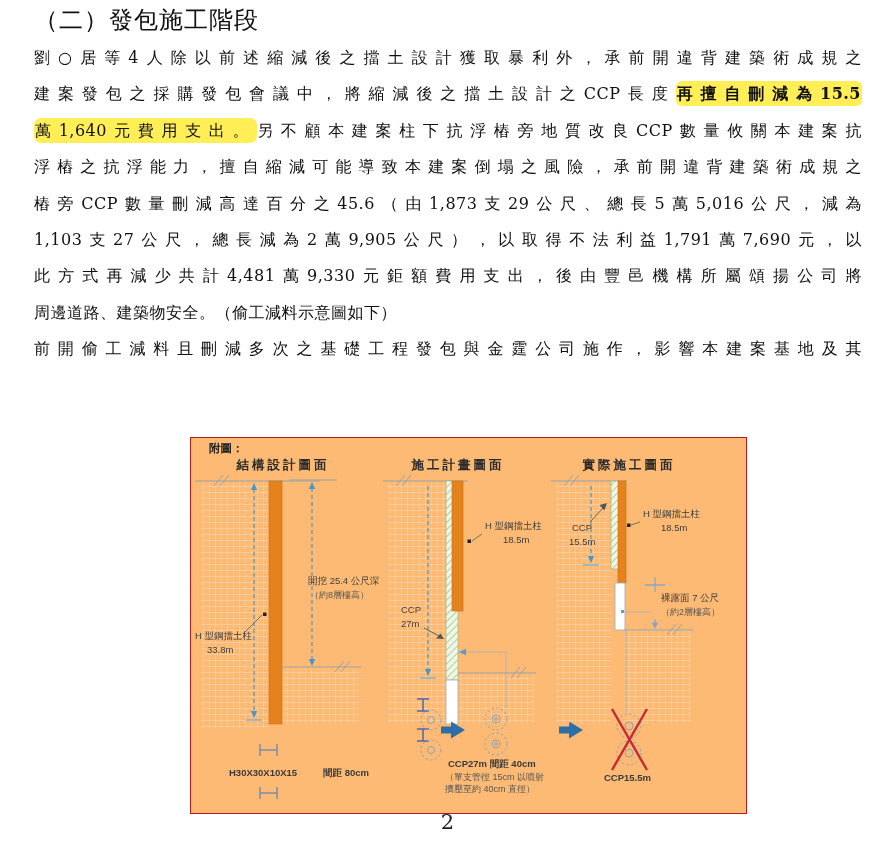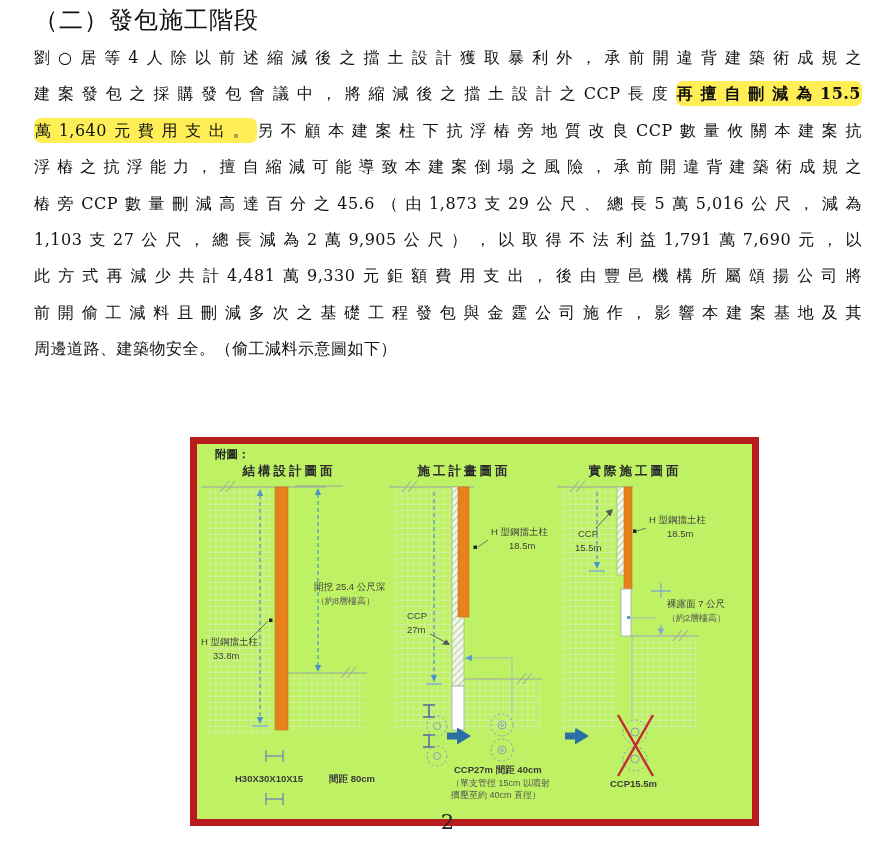--- a/index.html
+++ b/index.html
@@ -10,24 +10,24 @@
   }
   .doc{position:absolute;left:34px;top:4px;width:828px;}
   .heading{font-size:24px;font-weight:normal;letter-spacing:1px;margin:0 0 4px 0;}
   .para .line{
     font-size:16px;line-height:36.4px;height:36.4px;
     text-align:justify;text-align-last:justify;letter-spacing:0.5px;
     white-space:nowrap;
   }
   .para .line.last{text-align-last:left;}
   .hl{background:#ffee55;border-radius:7px;padding:3px 1px;box-decoration-break:clone;}
-  .b{font-weight:bold;}
+  .b{font-weight:bold;border-radius:6px;}
   .figure{
     position:absolute;left:190px;top:437px;width:555px;height:375px;
-    border:7px solid #b91c1c;background:#bef264;
+    border:1px solid #b91c1c;background:#fdba74;
   }
   .figure svg{display:block;}
   svg text{font-family:"Liberation Sans","DejaVu Sans",sans-serif;fill:#3d3d3d;}
   svg text.cap{font-family:"DejaVu Serif","Liberation Serif",serif;font-weight:bold;fill:#222;}
   svg text.ttl{font-family:"DejaVu Serif","Liberation Serif",serif;font-weight:bold;font-size:12.5px;letter-spacing:3px;fill:#2b2b2b;}
   svg text.lbl{font-size:9.5px;}
   svg text.lbl2{font-size:9px;fill:#555;}
   svg text.bld{font-weight:bold;fill:#3a3a3a;}
   .pagenum{position:absolute;left:0;right:0;top:810px;text-align:center;font-size:21px;color:#222;}
 </style>
@@ -37,22 +37,22 @@
 <div class="doc">
   <div class="heading">（二）發包施工階段</div>
   <div class="para">
       <div class="line"><span>劉○居等4人除以前述縮減後之擋土設計獲取暴利外，承前開違背建築術成規之</span></div>
       <div class="line"><span>建案發包之採購發包會議中，將縮減後之擋土設計之CCP長度</span><span class="hl b">再擅自刪減為15.5</span></div>
       <div class="line"><span class="hl">萬1,640元費用支出。</span><span>另不顧本建案柱下抗浮樁旁地質改良CCP數量攸關本建案抗</span></div>
       <div class="line"><span>浮樁之抗浮能力，擅自縮減可能導致本建案倒塌之風險，承前開違背建築術成規之</span></div>
       <div class="line"><span>樁旁CCP數量刪減高達百分之45.6（由1,873支29公尺、總長5萬5,016公尺，減為</span></div>
       <div class="line"><span>1,103支27公尺，總長減為2萬9,905公尺），以取得不法利益1,791萬7,690元，以</span></div>
       <div class="line"><span>此方式再減少共計4,481萬9,330元鉅額費用支出，後由豐邑機構所屬頌揚公司將</span></div>
+      <div class="line last"><span>周邊道路、建築物安全。（偷工減料示意圖如下）</span></div>
       <div class="line"><span>前開偷工減料且刪減多次之基礎工程發包與金霆公司施作，影響本建案基地及其</span></div>
-      <div class="line last"><span>周邊道路、建築物安全。（偷工減料示意圖如下）</span></div>
     </div>
 </div>
 
 <div class="figure">
   <svg width="555" height="375" viewBox="0 0 555 375">
     <defs>
       <pattern id="grid" width="6" height="6" patternUnits="userSpaceOnUse">
         <path d="M6 0H0V6" fill="none" stroke="#e3e8ec" stroke-width="0.7"></path>
       </pattern>
       <pattern id="hatch" width="5" height="5" patternUnits="userSpaceOnUse" patternTransform="rotate(45)">

